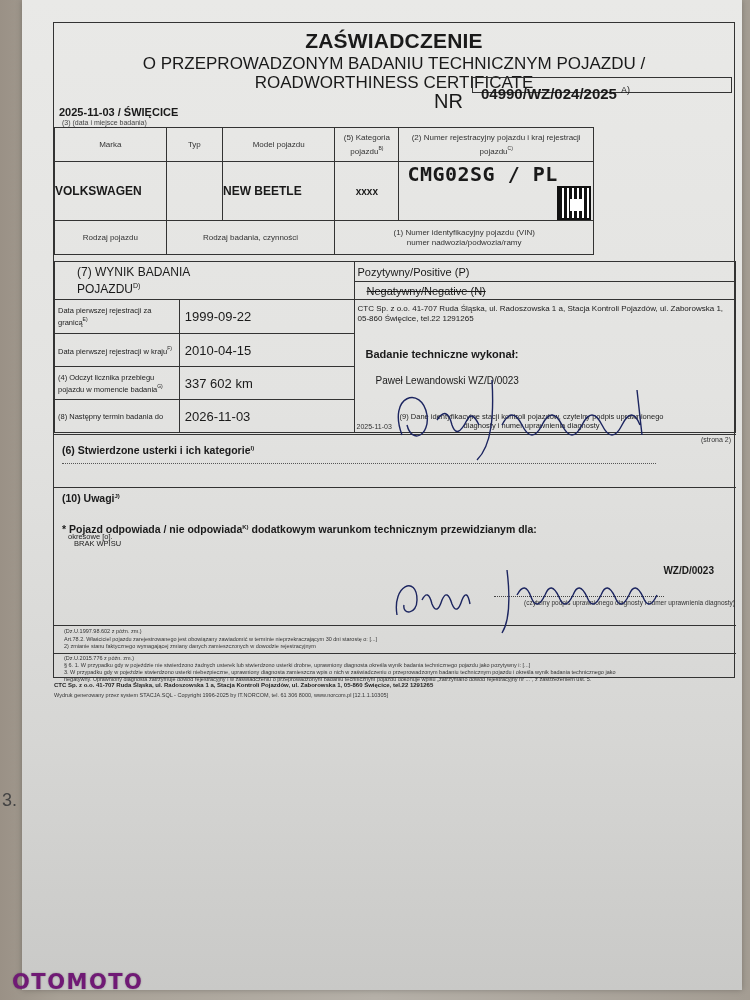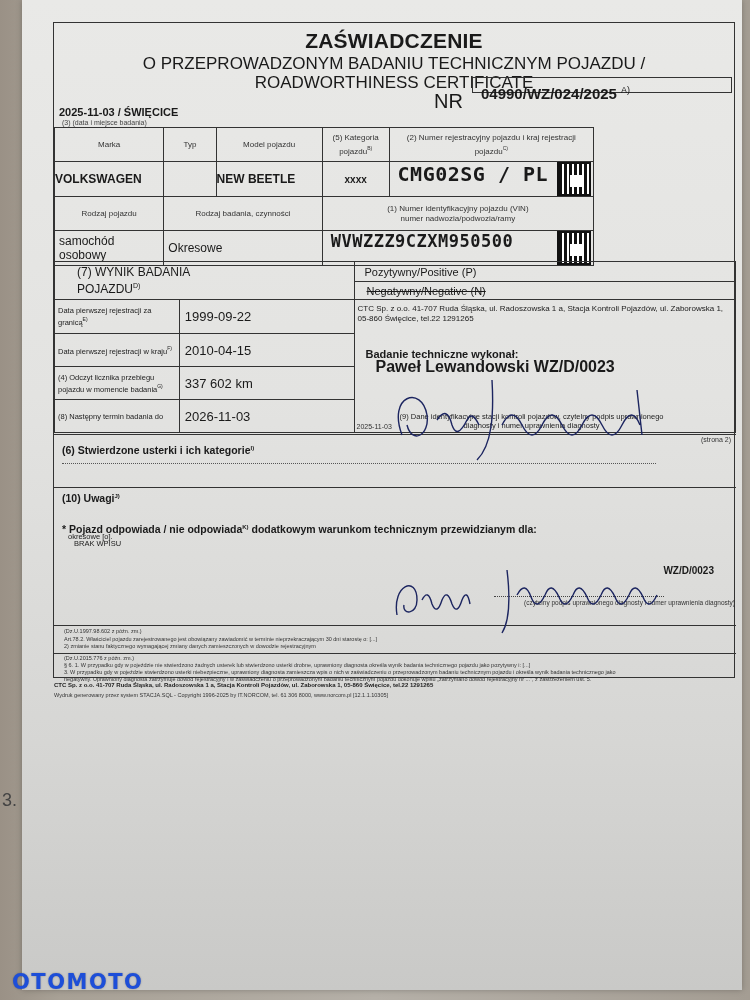--- a/index.html
+++ b/index.html
@@ -55,25 +55,25 @@
       repeating-linear-gradient(0deg,#111 0 2px,transparent 2px 5px);
     background-blend-mode: normal;
     border: 2px solid #111;
   }
 
   .left-small { font-size: 7.5px; line-height: 9px; padding-left: 3px; color: #222; }
   .left-val { font-size: 13px; padding-left: 5px; }
 
   .result-cap { font-size: 12px; padding-left: 22px; line-height: 14px; }
   .result-cap sup { font-size: 7px; }
-  .pos { font-size: 11px; padding-left: 10px; }
+  .pos { font-size: 11px; padding-left: 3px; }
   .neg { font-size: 11px; padding-left: 12px; text-decoration: line-through; }
   .station-box { font-size: 8px; line-height: 10px; padding: 4px 3px; vertical-align: top !important; position: relative; }
   .exec-label { font-weight: bold; font-size: 11px; margin-top: 25px; margin-left: 8px; }
-  .exec-name { font-weight: bold; font-size: 16px; margin-top: 3px; margin-left: 18px; }
+  .exec-name { font-weight: normal; font-size: 10px; margin-top: 17px; margin-left: 18px; }
   .sig-cap { position: absolute; left: 42px; top: 112px; font-size: 7.5px; text-align: center; width: 270px; line-height: 9px; color: #222; }
   .sig-date { position: absolute; left: 2px; top: 122px; font-size: 7px; color: #333; }
   .strona { position: absolute; right: 4px; top: 135px; font-size: 7px; color: #333; }
 
   .sec6 { position: absolute; left: 0; top: 411px; width: 682px; height: 53px; border-top: 1.5px solid #333; }
   .sec6-label { position: absolute; left: 8px; top: 9px; font-weight: bold; font-size: 10.5px; }
   .sec6-label sup { font-size: 6px; }
   .dots { position: absolute; left: 8px; right: 80px; top: 28px; border-bottom: 1px dotted #555; }
   .sec10 { position: absolute; left: 0; top: 464px; width: 682px; height: 138px; border-top: 1.5px solid #333; }
   .sec10-label { position: absolute; left: 8px; top: 4px; font-weight: bold; font-size: 10.5px; }
@@ -84,21 +84,21 @@
   .sig-dots { position: absolute; left: 440px; width: 170px; top: 108px; border-bottom: 1px dotted #444; }
   .sig2-cap { position: absolute; left: 470px; top: 111px; font-size: 6.5px; color: #333; }
   .law1 { position: absolute; left: 0; top: 602px; width: 682px; height: 28px; border-top: 1.5px solid #333; font-size: 5.5px; line-height: 7.5px; padding: 2px 10px; color: #333; }
   .law2 { position: absolute; left: 0; top: 630px; width: 682px; height: 26px; border-top: 1.5px solid #333; font-size: 5.5px; line-height: 7px; padding: 1px 10px; color: #333; }
   .footer1 { position: absolute; left: 32px; top: 682px; font-size: 6px; font-weight: bold; color: #222; }
   .footer2 { position: absolute; left: 32px; top: 692px; font-size: 5.5px; color: #333; }
 
   .signature { position: absolute; pointer-events: none; }
   .watermark {
     position: absolute; left: 12px; top: 970px;
-    color: #1d4ed8; font-weight: bold; font-size: 21px; letter-spacing: 1.5px;
+    color: #701a75; font-weight: bold; font-size: 21px; letter-spacing: 1.5px;
     font-family: "DejaVu Sans", sans-serif;
     text-shadow: 0 0 2px rgba(0,0,0,0.3);
   }
   .margin-mark { position: absolute; left: 2px; top: 790px; font-size: 18px; color: #444; }
 </style>
 </head>
 <body>
 
 <div class="paper">
   <div class="frame">
@@ -142,28 +142,20 @@
         </td>
       </tr>
       <tr style="height:34px">
         <td class="cap">Rodzaj pojazdu</td>
         <td class="cap" colspan="2">Rodzaj badania, czynności</td>
         <td class="cap" colspan="2">
           <div>(1) Numer identyfikacyjny pojazdu (VIN)</div>
               <div>numer nadwozia/podwozia/ramy</div>
         </td>
       </tr>
-      <tr style="height:32px">
-        <td class="val-n">samochód osobowy</td>
-        <td class="val-n" colspan="2">Okresowe</td>
-        <td colspan="2">
-          <span class="big" style="font-size:17px">WVWZZZ9CZXM950500</span>
-          <span class="qr"></span>
-        </td>
-      </tr>
     </tbody>
       </table>
 
     <table class="grid" style="left:0; top:238px; width:682px;">
       <colgroup>
           <col style="width:125px">
           <col style="width:175px">
           <col style="width:382px">
         </colgroup>
       <tbody>

